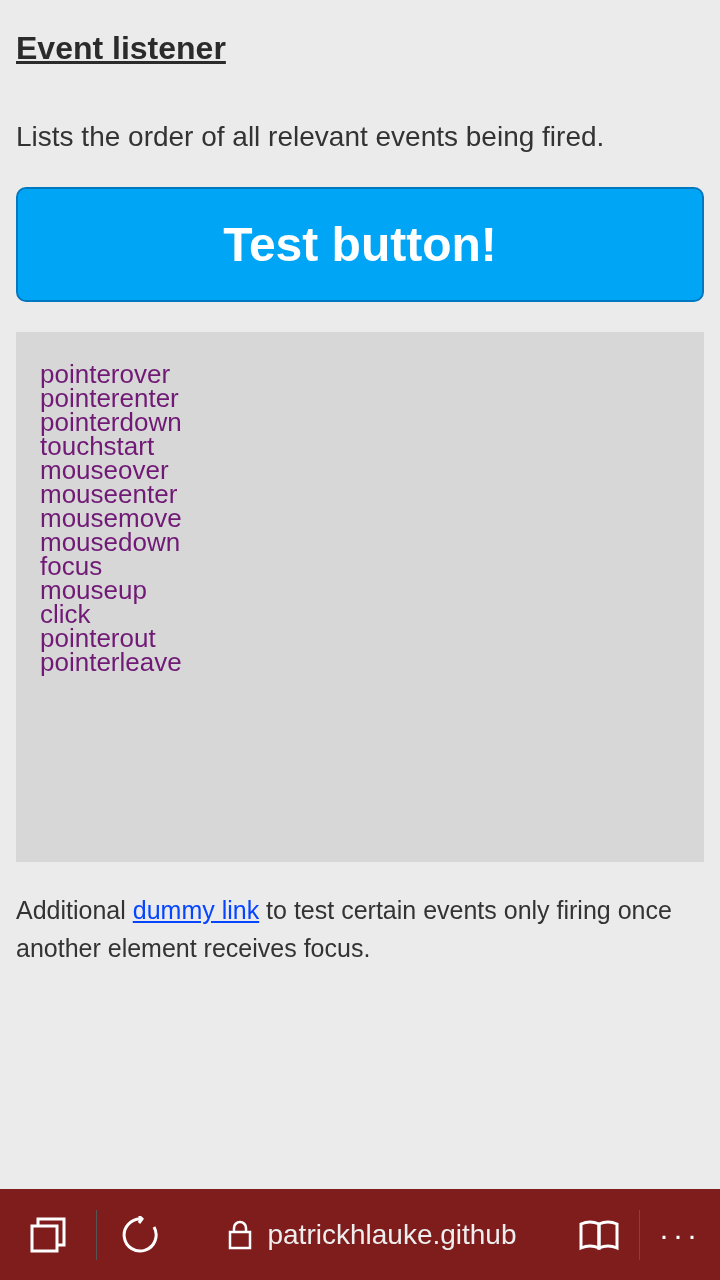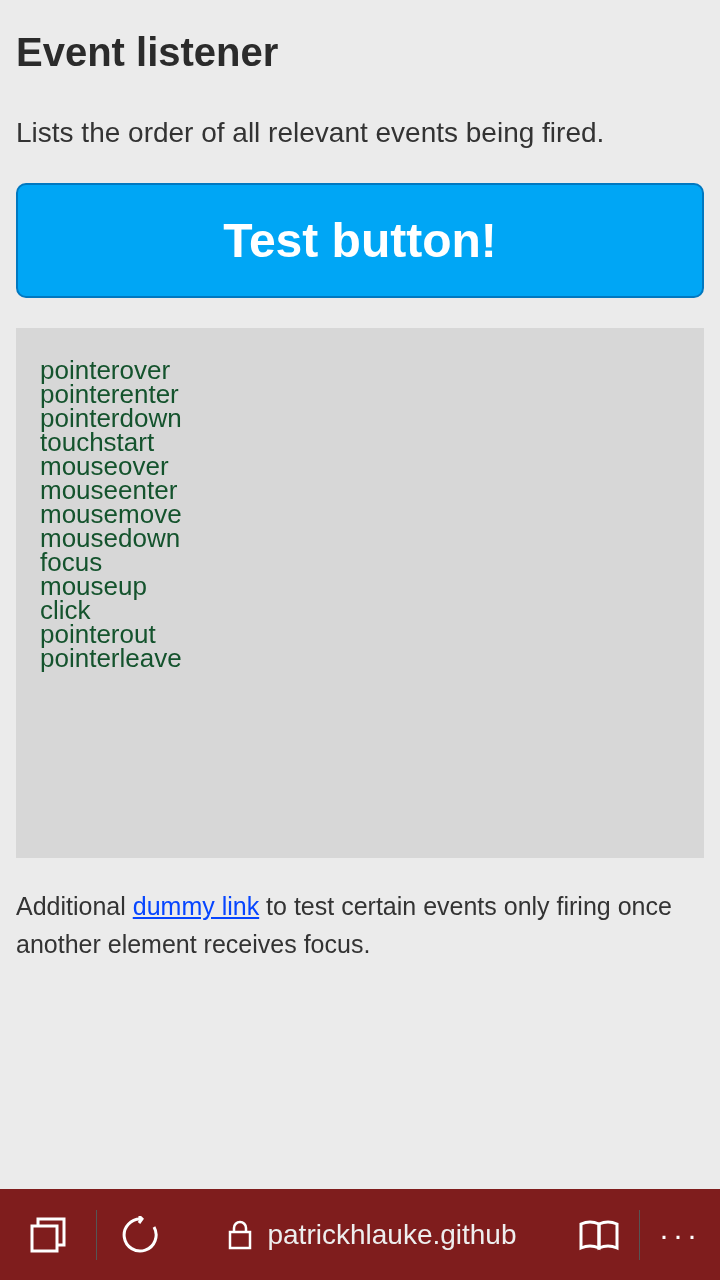--- a/index.html
+++ b/index.html
@@ -9,24 +9,25 @@
     font-family: "Segoe UI", Arial, sans-serif;
     background: #ebebeb;
     color: #2b2b2b;
     overflow: hidden;
   }
   .content {
     padding: 16px;
     height: 1189px;
   }
   h1 {
-    font-size: 40px;
+    font-size: 32px;
     font-weight: 700;
-    margin: 14px 0 42px 0;
+    margin: 14px 0 54px 0;
     color: #2b2b2b;
+    text-decoration: underline;
   }
   .desc {
     font-size: 28px;
     color: #333;
     margin: 0 0 34px 0;
   }
   .test-btn {
     display: block;
     width: 100%;
     background: #00a6f5;
@@ -38,21 +39,21 @@
     padding: 28px 0;
     text-align: center;
     cursor: pointer;
     margin-bottom: 30px;
   }
   .log {
     background: #d7d7d7;
     padding: 30px 28px 140px 24px;
     font-size: 26px;
     line-height: 1.0;
-    color: #14532d;
+    color: #701a75;
     height: 530px;
   }
   .log div { line-height: 24px; }
   .after {
     font-size: 25px;
     color: #333;
     margin-top: 30px;
     line-height: 1.5;
   }
   .after a {

